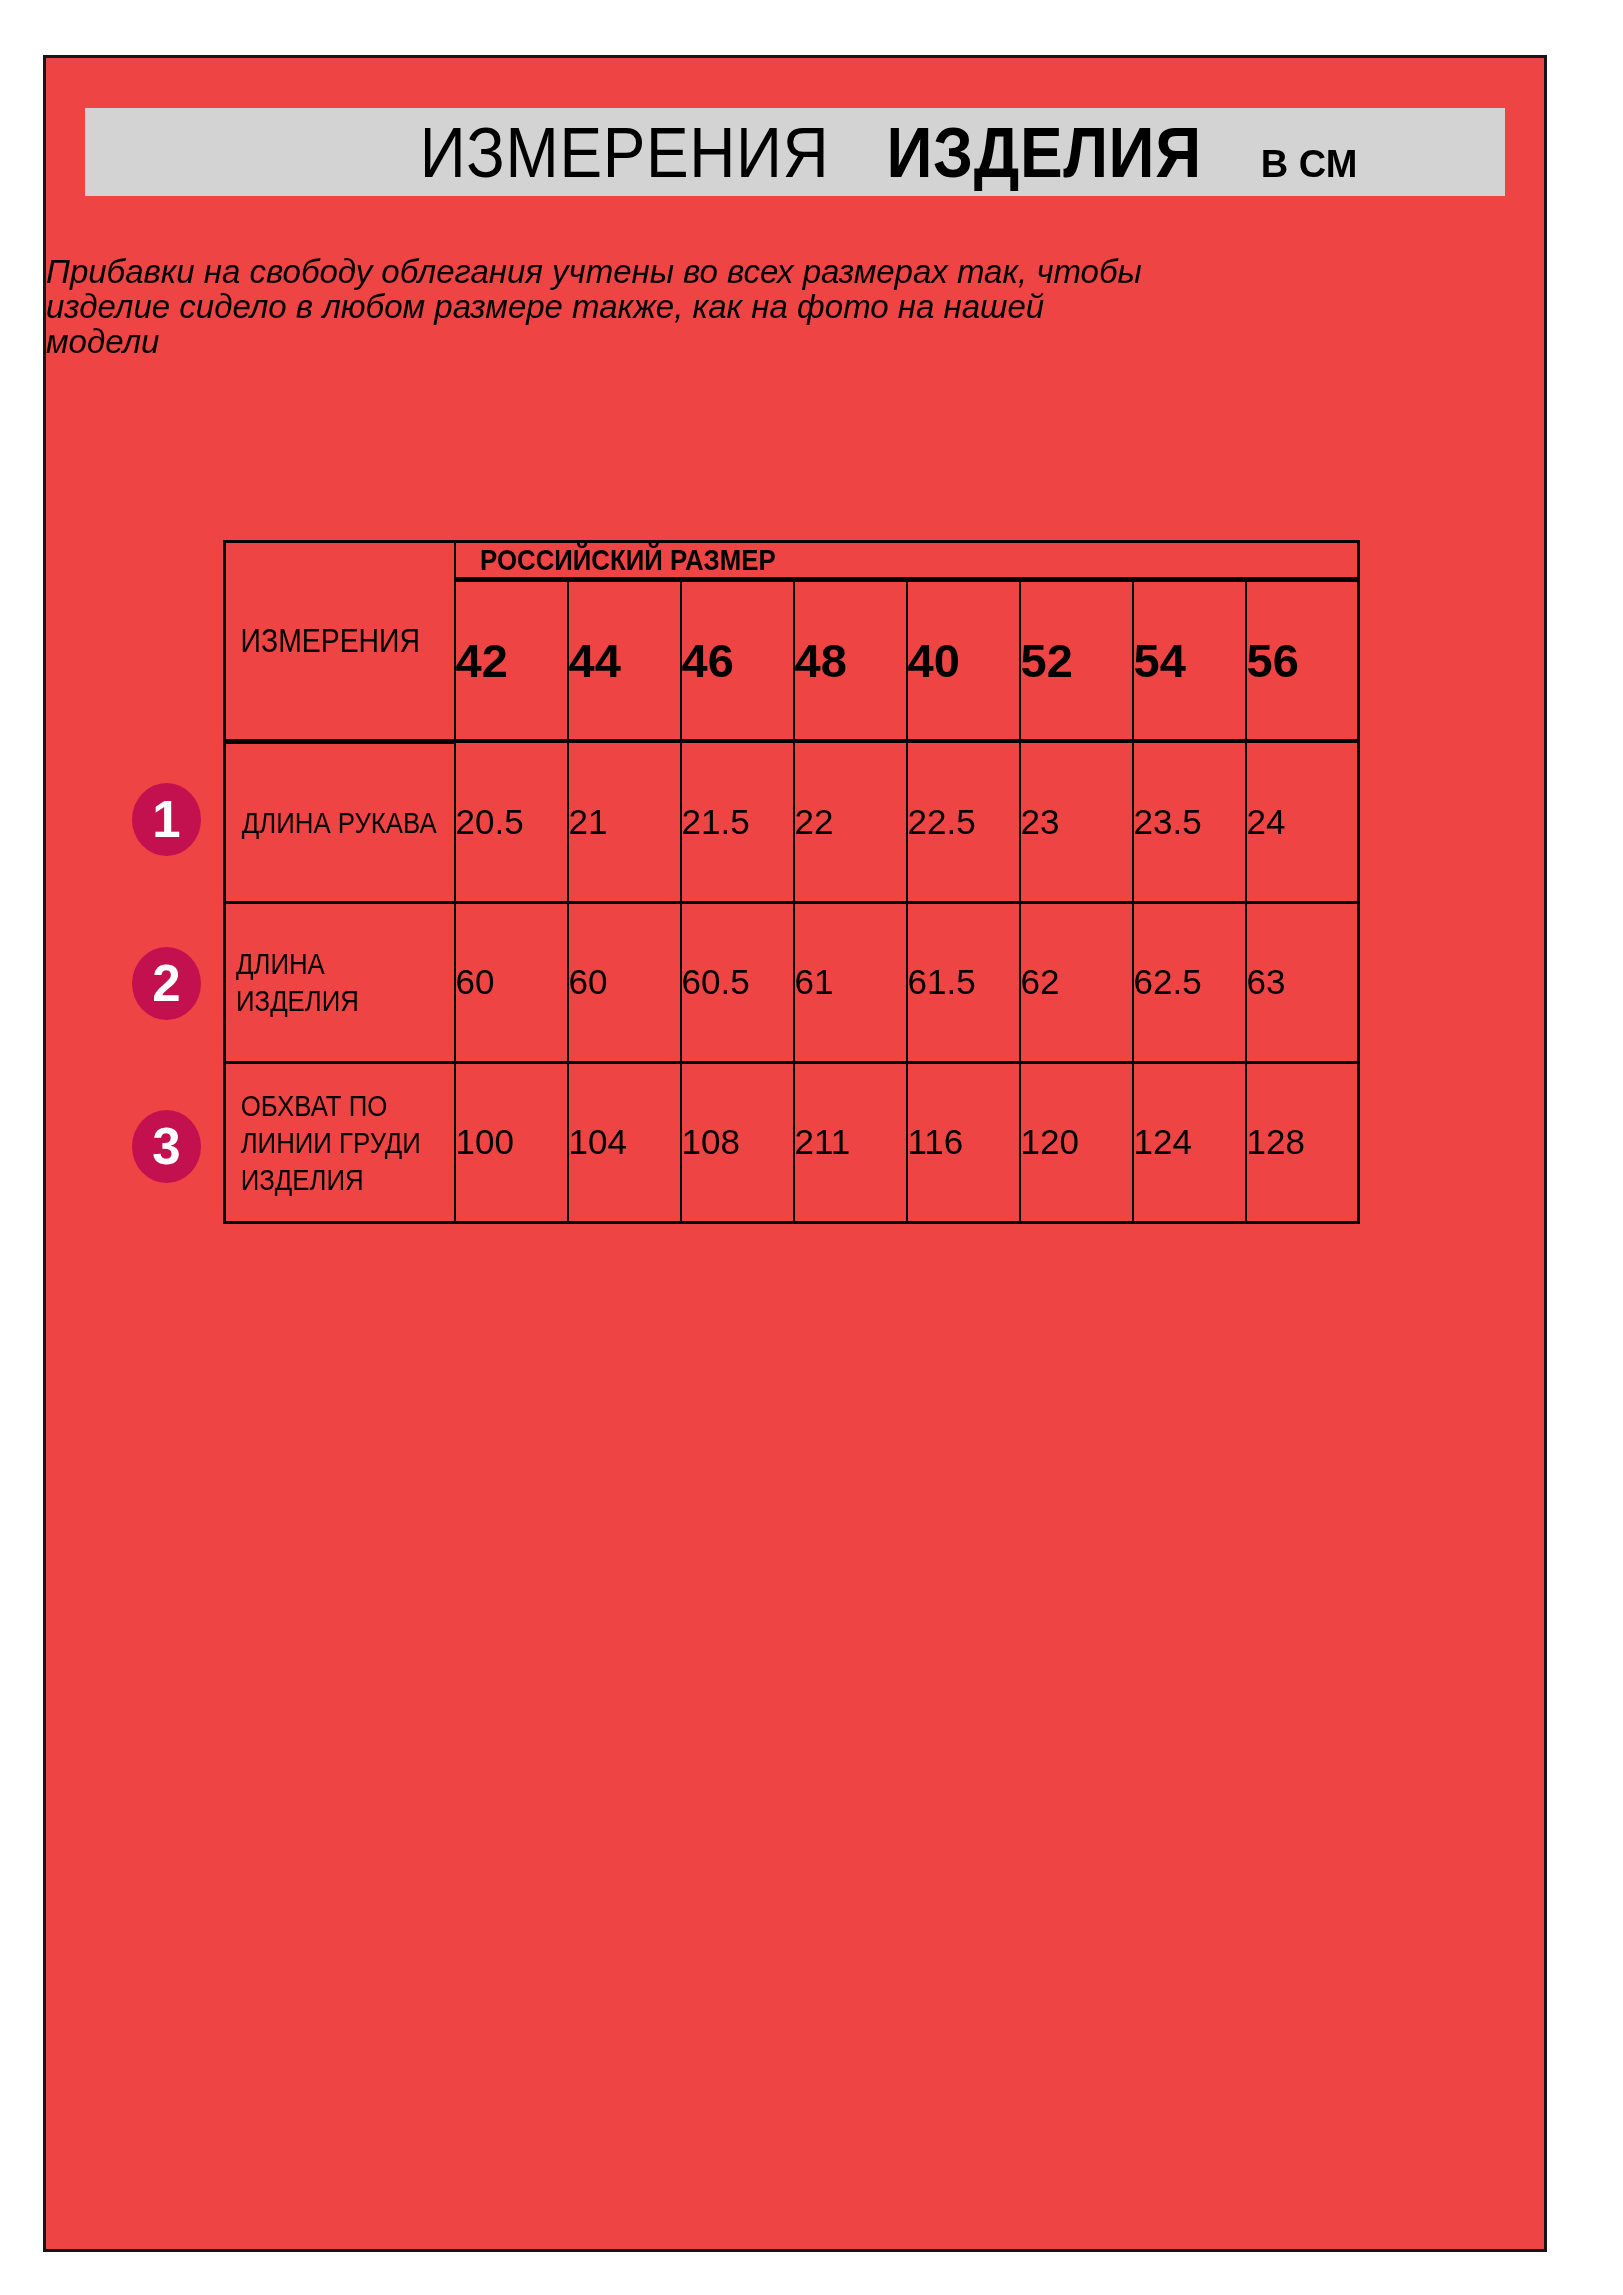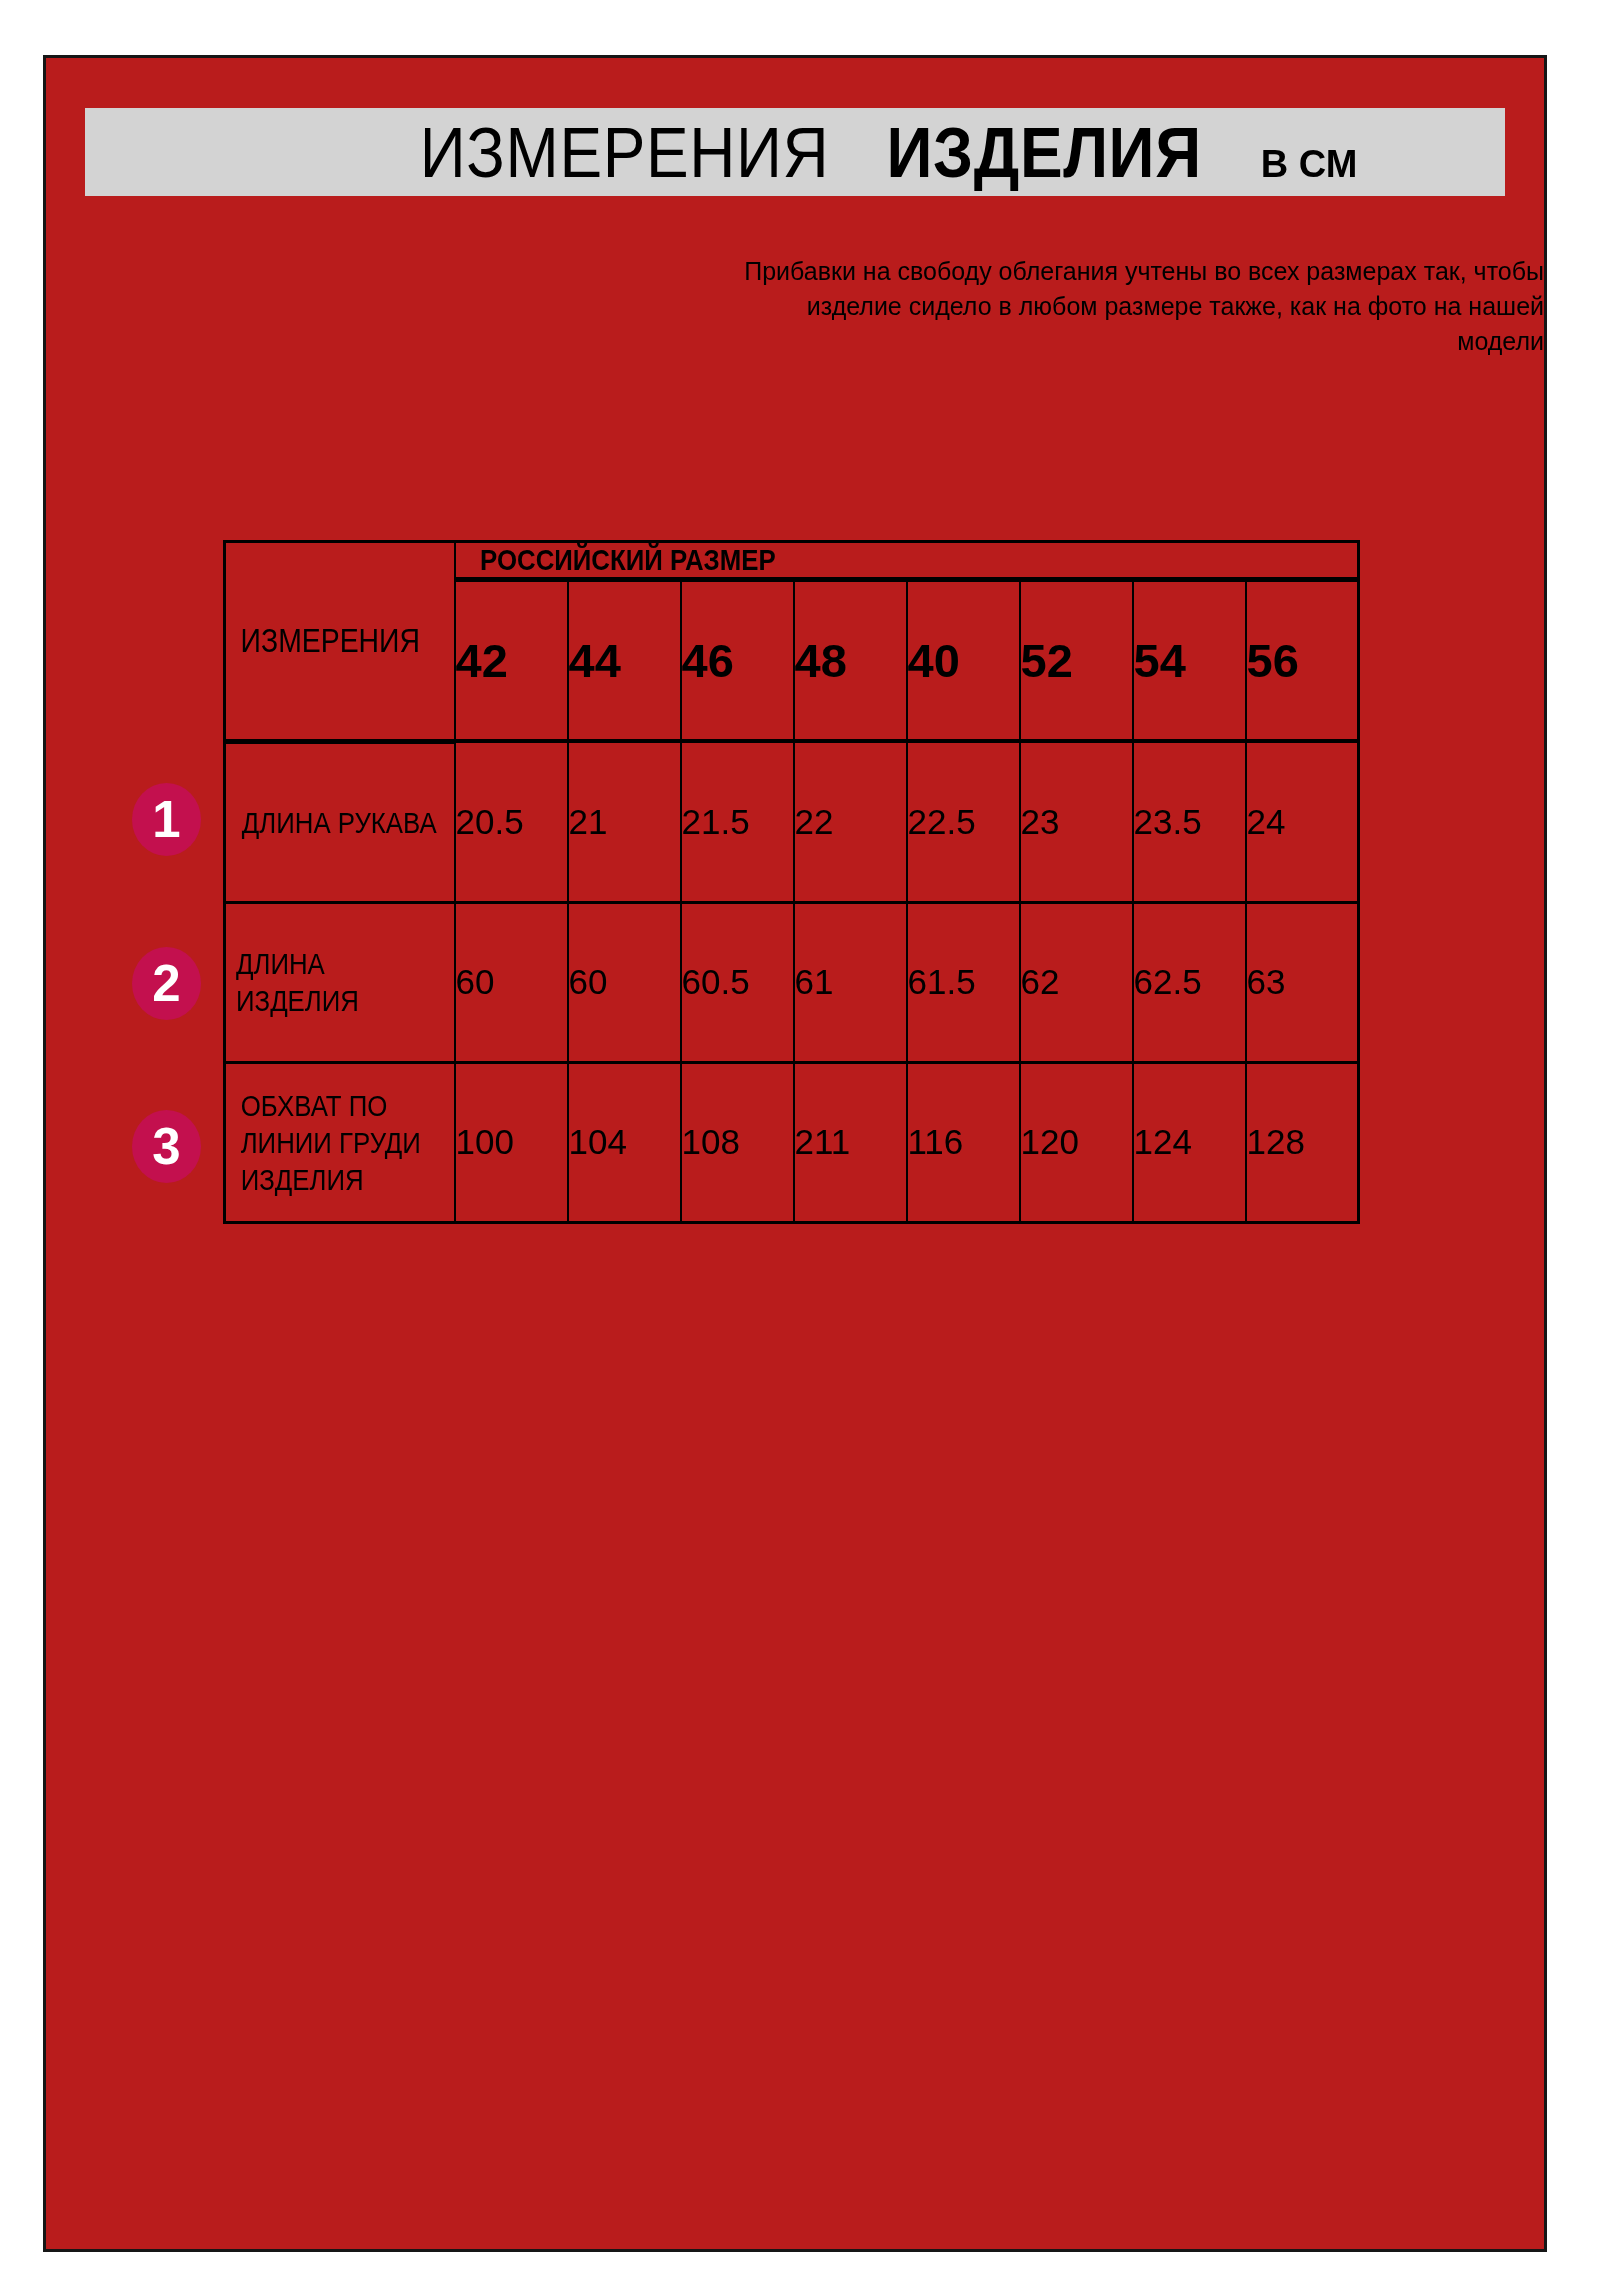--- a/index.html
+++ b/index.html
@@ -2,40 +2,40 @@
 <html style="font-size:10.5px"><head>
 <meta charset="utf-8">
 <style>
   html,body{margin:0;padding:0;background:#ffffff;}
   body{
     width:1623px;height:2295px;position:relative;overflow:hidden;
     font-family:"Liberation Sans","DejaVu Sans",sans-serif;color:#000;
   }
   .frame{
     position:absolute;left:43px;top:55px;width:1504px;height:2197px;
-    border:3.3px solid #161616;box-sizing:border-box;background:#b91c1c;
+    border:3.3px solid #161616;box-sizing:border-box;background:#ef4444;
   }
   
   .cx{display:inline-block;transform:scaleX(.86);transform-origin:center;white-space:pre-line;}
   .cx90{display:inline-block;transform:scaleX(.90);transform-origin:center;white-space:pre-line;}
   .cx82{display:inline-block;transform:scaleX(.82);transform-origin:center;white-space:pre-line;}
 
   .titlebar{
     position:absolute;left:39px;top:50px;width:1420px;height:88px;
     background:#D3D3D3;display:flex;align-items:baseline;justify-content:center;
     padding-left:164px;box-sizing:border-box;padding-top:3.9px;
   }
   .t1{font-size:71px;font-weight:400;letter-spacing:0.7px;}
   .t2{font-size:71px;font-weight:700;margin-left:17px;letter-spacing:0.7px;}
   .t3{font-size:38px;font-weight:700;margin-left:42px;}
 
   .code{position:absolute;left:0;right:0;top:149px;text-align:center;font-size:41px;font-weight:400;}
   .desc{
-    position:absolute;left:0;right:0;top:196px;text-align:right;
-    font-size:25px;line-height:35px;white-space:pre-line;
+    position:absolute;left:0;right:0;top:196px;text-align:left;
+    font-size:33px;line-height:35px;white-space:pre-line;font-style:italic;
   }
 
   table.tbl{position:absolute;left:177px;top:482px;border-collapse:collapse;table-layout:fixed;}
   table.tbl td{border:2px solid #000;vertical-align:middle;padding:0;}
   table.tbl{border:3.3px solid #000;}
   tr.hdr1 td{height:30px;border-bottom:5.2px solid #000;}
   tr.hdr2 td{height:157px;border-bottom:4.6px solid #000;}
   tr.row td{height:157px;border-bottom:3.9px solid #000;}
   .shdr-txt{font-size:30px;font-weight:700;}
   .corner-txt{font-size:33px;font-weight:400;}

